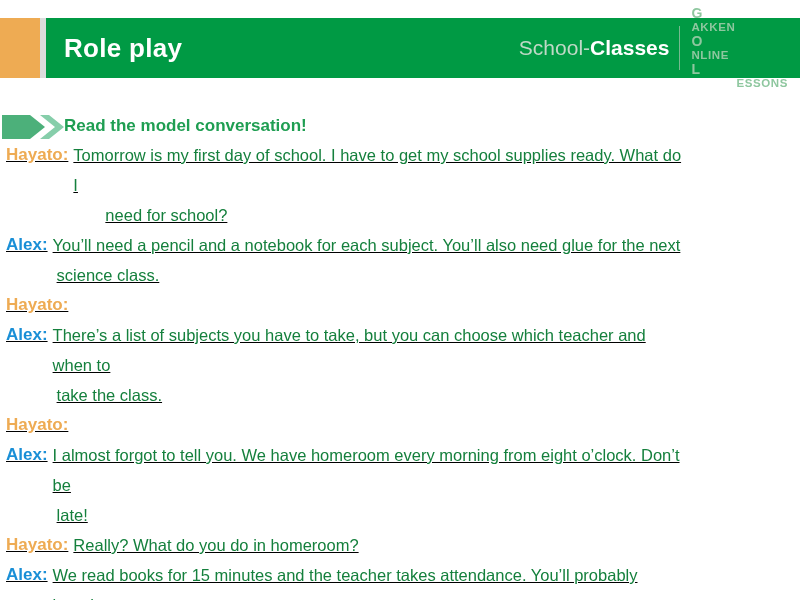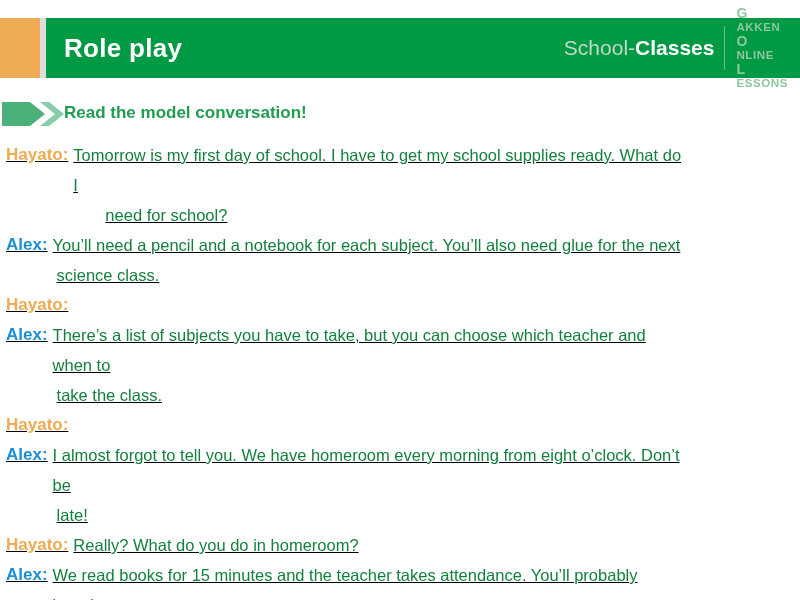--- a/index.html
+++ b/index.html
@@ -98,21 +98,21 @@
     font-size: 12.5px;
     line-height: 14px;
     letter-spacing: 0.6px;
   }
   .brand-logo span { display: block; }
 
   
   .subhead {
     position: absolute;
     left: 0;
-    top: 98px;
+    top: 111px;
     width: 664px;
     height: 34px;
   }
   .arrow-wrap {
     position: absolute;
     left: 2px;
     top: 0;
     width: 62px;
     height: 32px;
   }
@@ -180,21 +180,21 @@
         <span>
             <span style="font-size: 14px;">G</span>
             <span style="font-size: 11.5px;">AKKEN</span>
           </span>
         <span>
             <span style="font-size: 14px;">O</span>
             <span style="font-size: 11.5px;">NLINE</span>
           </span>
         <span>
             <span style="font-size: 14px;">L</span>
-            <span style="font-size: 11.5px;">ESSONS</span>
+            <span style="font-size: 11.5px; margin-left: 45px;">ESSONS</span>
           </span>
       </div>
     </div>
   </div>
 </div>
 
 <div class="subhead">
   <div class="arrow-wrap">
     <svg width="62" height="32" viewBox="0 0 62 32" xmlns="http://www.w3.org/2000/svg">
       <path d="M0 4 L28 4 L43 16 L28 28 L0 28 Z" fill="#4cb07a"></path>

